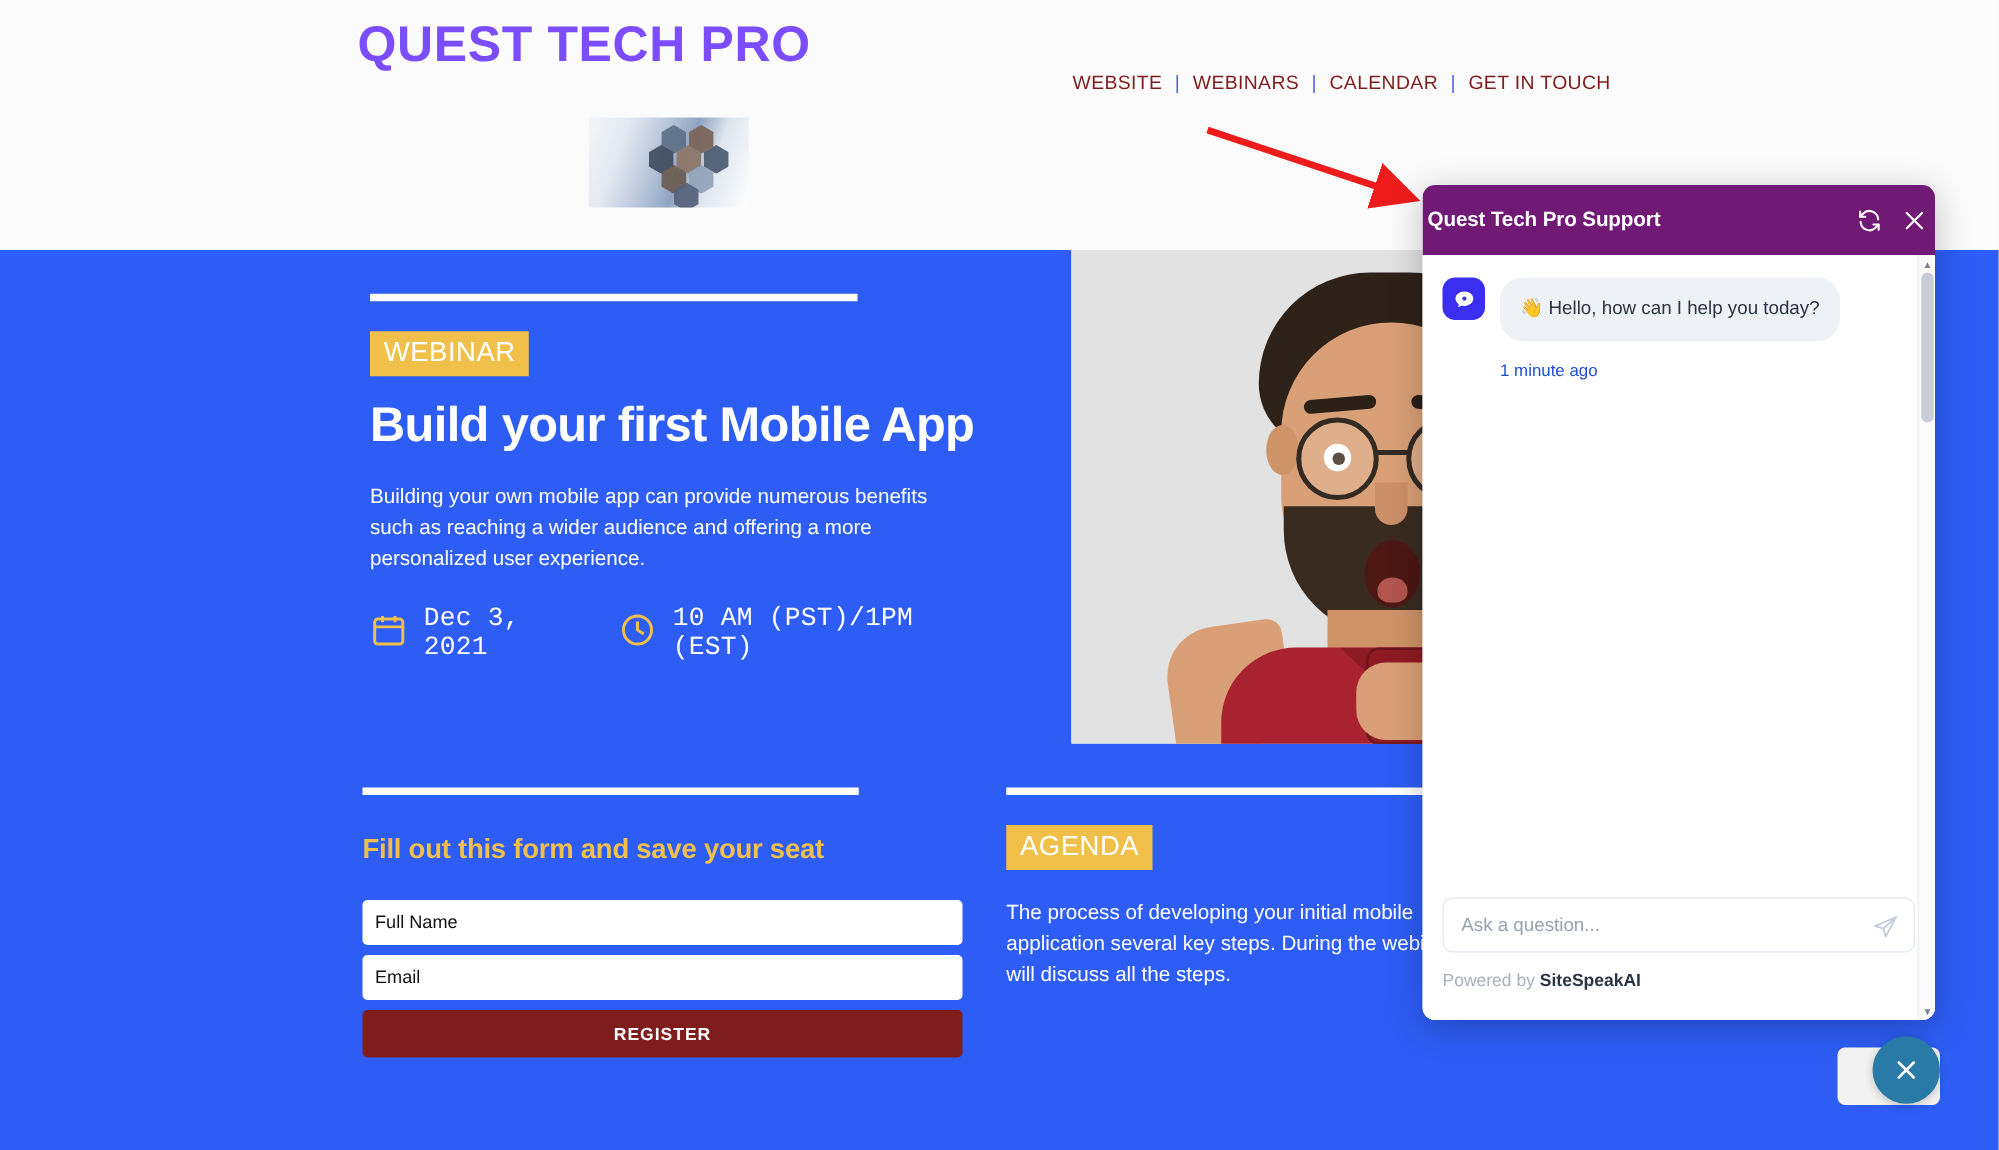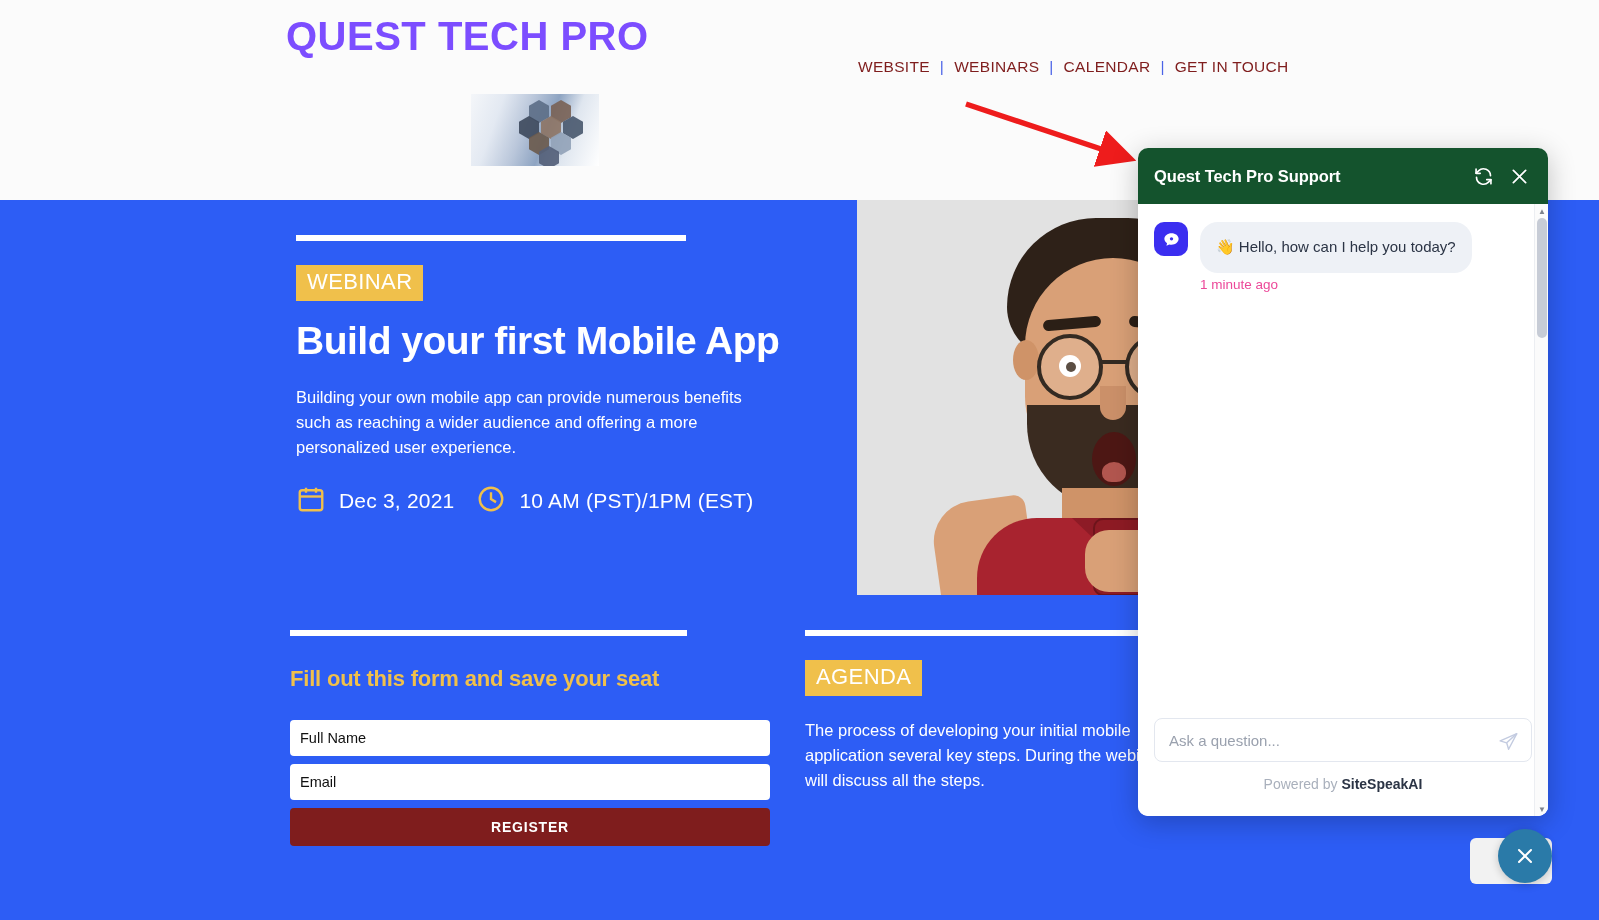--- a/index.html
+++ b/index.html
@@ -68,20 +68,21 @@
     font-size: 39px; font-weight: 700; color: #ffffff; letter-spacing: -0.5px;
     line-height: 1.12;
   }
   #hero-desc {
     margin-top: 22px; width: 470px;
     font-size: 16.5px; line-height: 1.52; color: #ffffff;
   }
   #hero-meta {
     margin-top: 24px; display: flex; align-items: center; gap: 22px;
     color: #ffffff;
+    font-family: Liberation Mono, monospace;
   }
   .meta-item { display: flex; align-items: center; gap: 13px; }
   .meta-text { font-size: 21px; color: #ffffff; letter-spacing: .2px; }
   .icon-cal, .icon-clock { flex: 0 0 auto; }
 
   #hero-photo {
     position: absolute; left: 857px; top: 0px; width: 540px; height: 395px;
     background: #e0e0e0; overflow: hidden;
   }
   .photo-bg { position:absolute; inset:0; background:#e2e2e2; }
@@ -168,22 +169,22 @@
   #pointer-arrow { position: absolute; left: 960px; top: 100px; width: 190px; height: 75px; }
 
   
   #chat-widget {
     position: absolute; left: 1138px; top: 148px; width: 410px; height: 668px;
     background: #ffffff; border-radius: 10px;
     box-shadow: 0 6px 28px rgba(0,0,0,.24);
     overflow: hidden; display: flex; flex-direction: column;
   }
   #chat-header {
-    height: 56px; background: #14532d; flex: 0 0 auto;
-    display: flex; align-items: center; padding: 0 16px;
+    height: 56px; background: #701a75; flex: 0 0 auto;
+    display: flex; align-items: center; padding: 0 4px;
   }
   #chat-title {
     color: #ffffff; font-size: 16.5px; font-weight: 700; flex: 1 1 auto;
     letter-spacing: -0.1px;
   }
   .hdr-icon { width: 26px; height: 26px; margin-left: 10px; cursor: pointer;
               display:flex; align-items:center; justify-content:center; }
   #chat-body {
     flex: 1 1 auto; position: relative; background: #ffffff;
     padding: 18px 16px 0 16px; overflow: hidden;
@@ -191,35 +192,35 @@
   .msg-row { display: flex; align-items: flex-start; gap: 12px; }
   #bot-avatar {
     width: 34px; height: 34px; background: #3b2ef0; border-radius: 10px;
     flex: 0 0 auto; display:flex; align-items:center; justify-content:center;
   }
   #bot-bubble {
     background: #eef1f6; border-radius: 18px; padding: 14px 16px;
     font-size: 15px; line-height: 1.5; color: #2b3445; max-width: 272px;
   }
   #msg-time {
-    margin-left: 46px; margin-top: 4px; font-size: 13.5px; color: #ec4899;
+    margin-left: 46px; margin-top: 16px; font-size: 13.5px; color: #1d4ed8;
   }
   #chat-footer { flex: 0 0 auto; padding: 0 16px 24px 16px; background:#fff; }
   #input-wrap {
     position: relative; height: 44px; border: 1px solid #e3e7ef; border-radius: 8px;
     display: flex; align-items: center; padding: 0 44px 0 14px;
   }
   #chat-input {
     border: none; outline: none; width: 100%; font-size: 15px; color: #2b3445;
     font-family: "Liberation Sans", sans-serif; background: transparent;
   }
   #chat-input::placeholder { color: #9aa1ae; }
   #send-icon { position: absolute; right: 12px; top: 12px; cursor: pointer; }
   #powered-by {
-    text-align: center; margin-top: 14px; font-size: 14px; color: #a9b0bc;
+    margin-top: 14px; font-size: 14px; color: #a9b0bc;
   }
   #powered-by b { color: #2b3445; font-weight: 700; }
   #chat-scrollbar {
     position: absolute; right: 0; top: 56px; width: 14px; bottom: 0;
     background: #fbfbfb; border-left: 1px solid #eceef2;
   }
   .sb-arrow { width: 14px; height: 14px; display:flex; align-items:center;
               justify-content:center; font-size: 8px; color: #7d838e; cursor:pointer; }
   .sb-arrow.bottom { position:absolute; bottom:0; }
   #sb-thumb { position:absolute; top:14px; left:2px; width:10px; height:120px;

